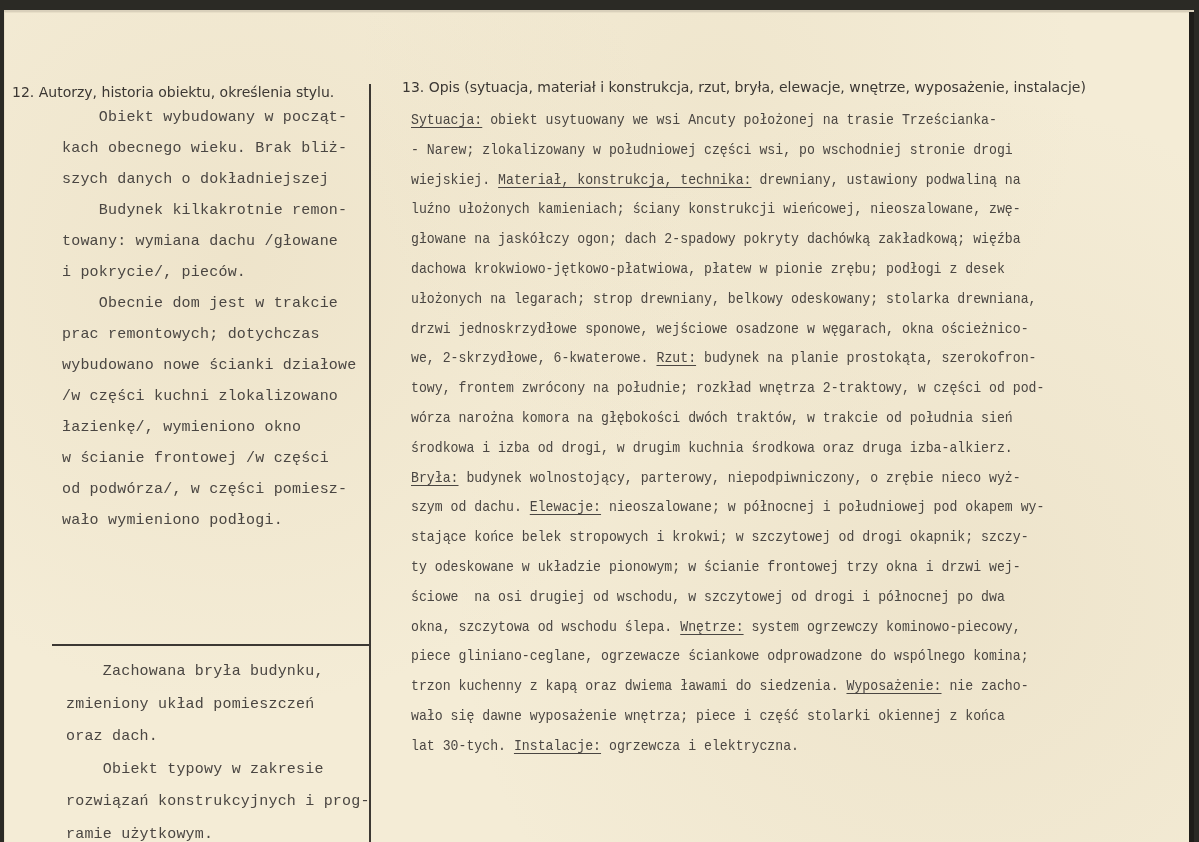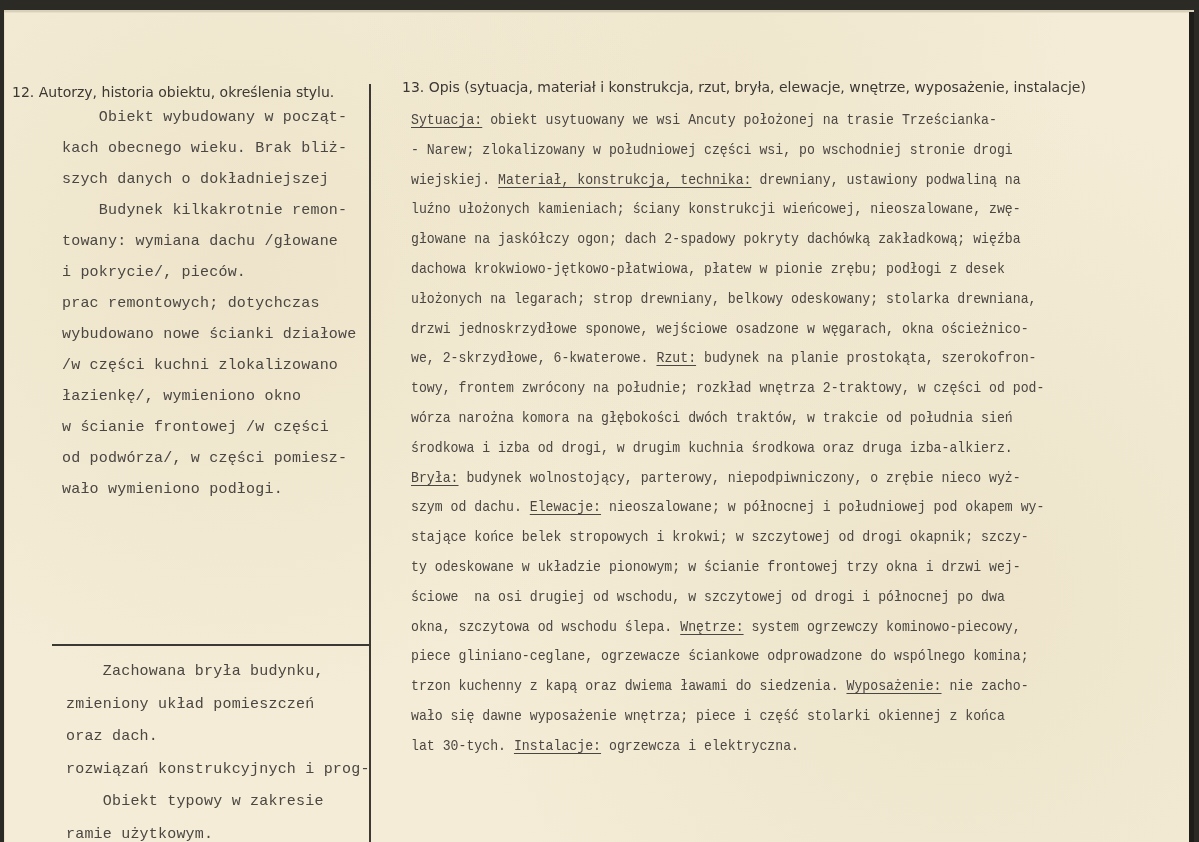--- a/index.html
+++ b/index.html
@@ -119,35 +119,36 @@
   <div class="vline"></div>
   <div class="hline"></div>
 
   <div class="left-col mono">
     <div class="line">    Obiekt wybudowany w począt-</div>
     <div class="line">kach obecnego wieku. Brak bliż-</div>
     <div class="line">szych danych o dokładniejszej</div>
     <div class="line">    Budynek kilkakrotnie remon-</div>
     <div class="line">towany: wymiana dachu /głowane</div>
     <div class="line">i pokrycie/, pieców.</div>
+    <div class="line">    Obecnie dom jest w trakcie</div>
     <div class="line">prac remontowych; dotychczas</div>
     <div class="line">wybudowano nowe ścianki działowe</div>
     <div class="line">/w części kuchni zlokalizowano</div>
     <div class="line">łazienkę/, wymieniono okno</div>
     <div class="line">w ścianie frontowej /w części</div>
     <div class="line">od podwórza/, w części pomiesz-</div>
     <div class="line">wało wymieniono podłogi.</div>
   </div>
 
   <div class="left-col-2 mono">
     <div class="line">    Zachowana bryła budynku,</div>
     <div class="line">zmieniony układ pomieszczeń</div>
     <div class="line">oraz dach.</div>
+    <div class="line">    Obiekt typowy w zakresie</div>
     <div class="line">rozwiązań konstrukcyjnych i prog-</div>
-    <div class="line">    Obiekt typowy w zakresie</div>
     <div class="line">ramie użytkowym.</div>
   </div>
 
   <div class="right-col mono">
     <div class="line"><span class="u">Sytuacja:</span><span> obiekt usytuowany we wsi Ancuty położonej na trasie Trześcianka-</span></div>
     <div class="line"><span>- Narew; zlokalizowany w południowej części wsi, po wschodniej stronie drogi</span></div>
     <div class="line"><span>wiejskiej. </span><span class="u">Materiał, konstrukcja, technika:</span><span> drewniany, ustawiony podwaliną na</span></div>
     <div class="line"><span>luźno ułożonych kamieniach; ściany konstrukcji wieńcowej, nieoszalowane, zwę-</span></div>
     <div class="line"><span>głowane na jaskółczy ogon; dach 2-spadowy pokryty dachówką zakładkową; więźba</span></div>
     <div class="line"><span>dachowa krokwiowo-jętkowo-płatwiowa, płatew w pionie zrębu; podłogi z desek</span></div>

